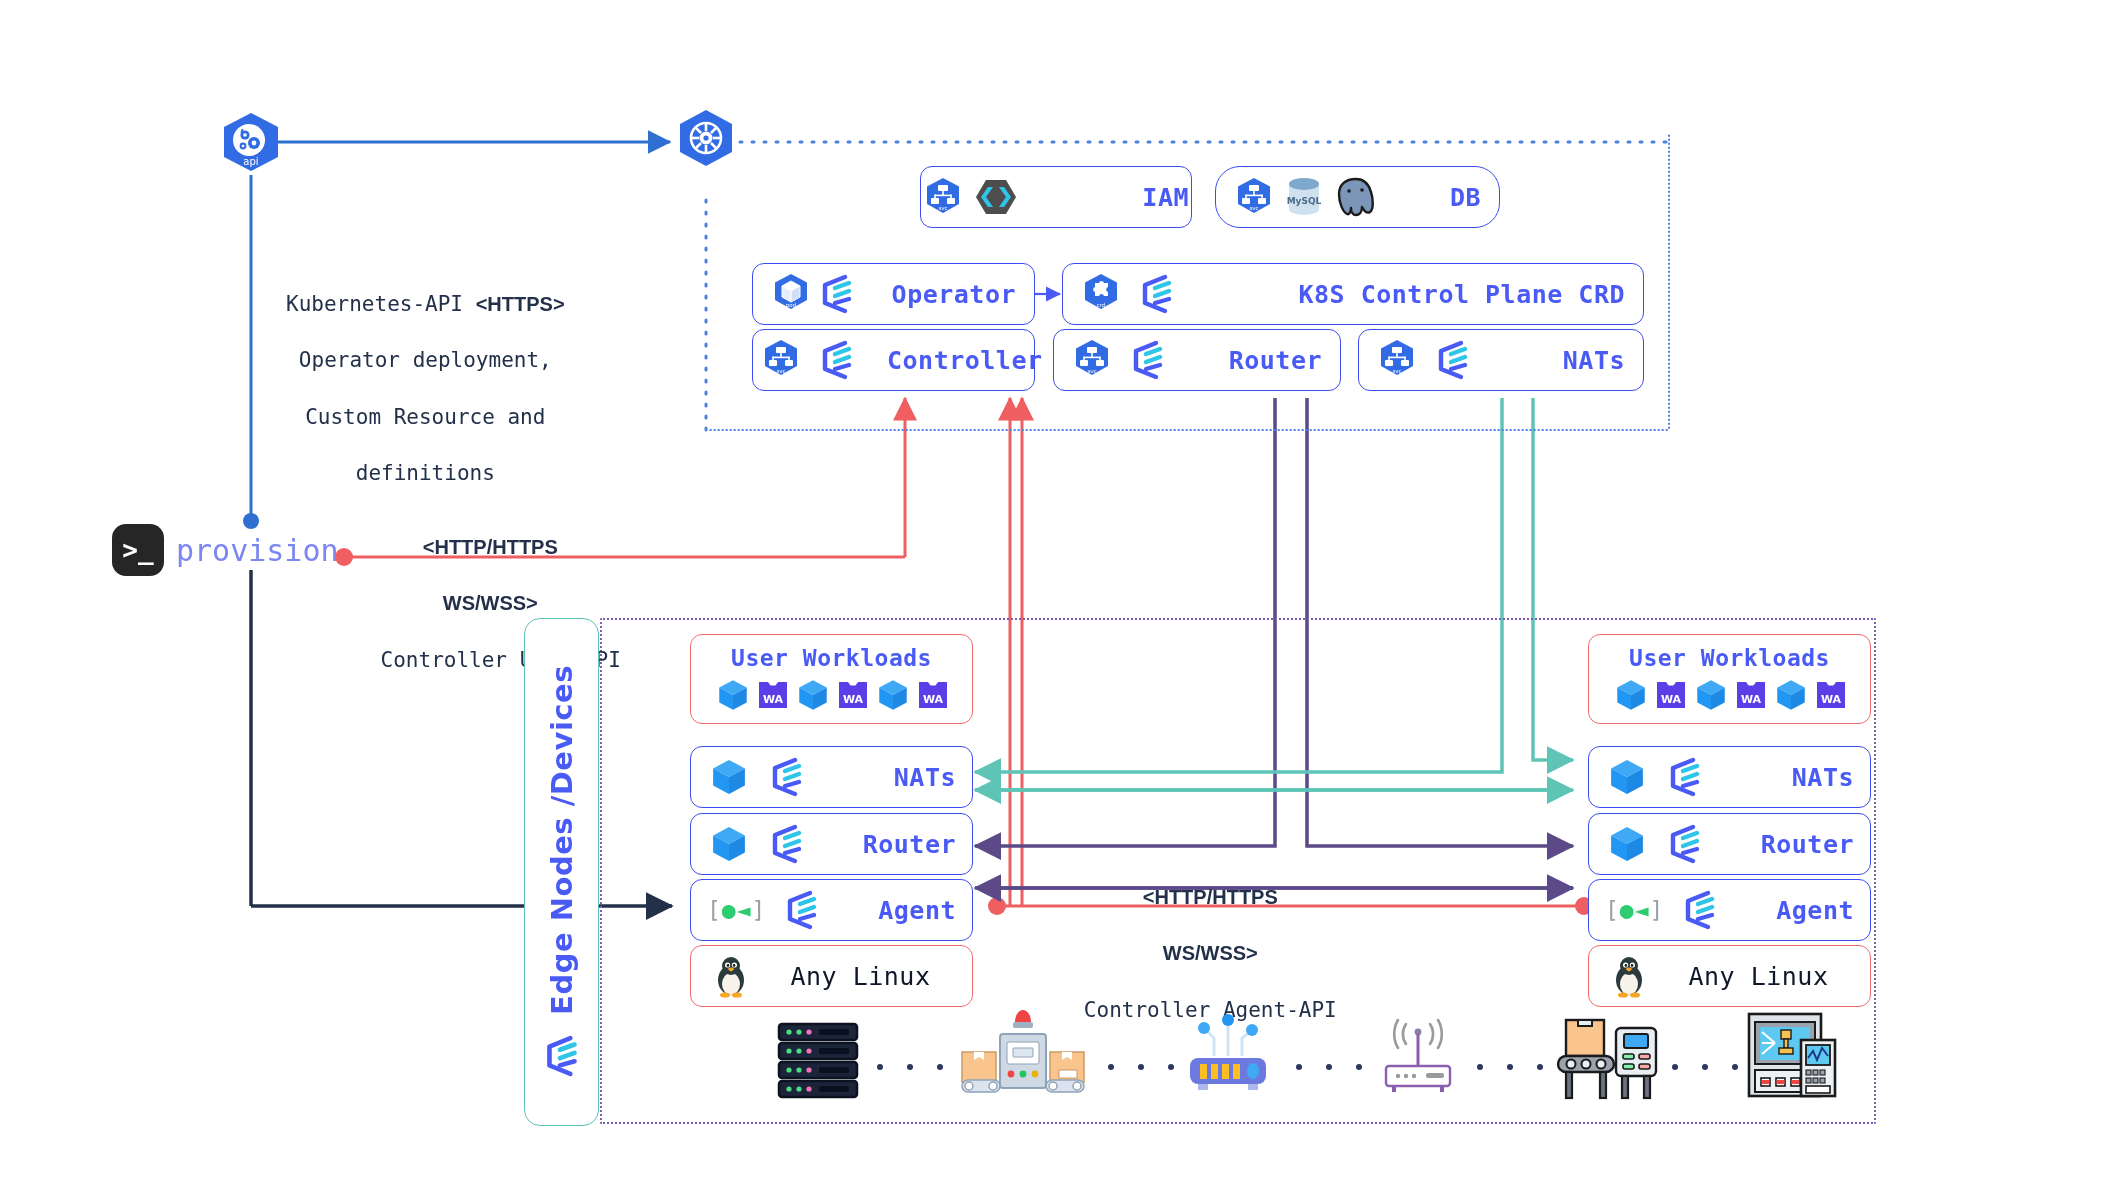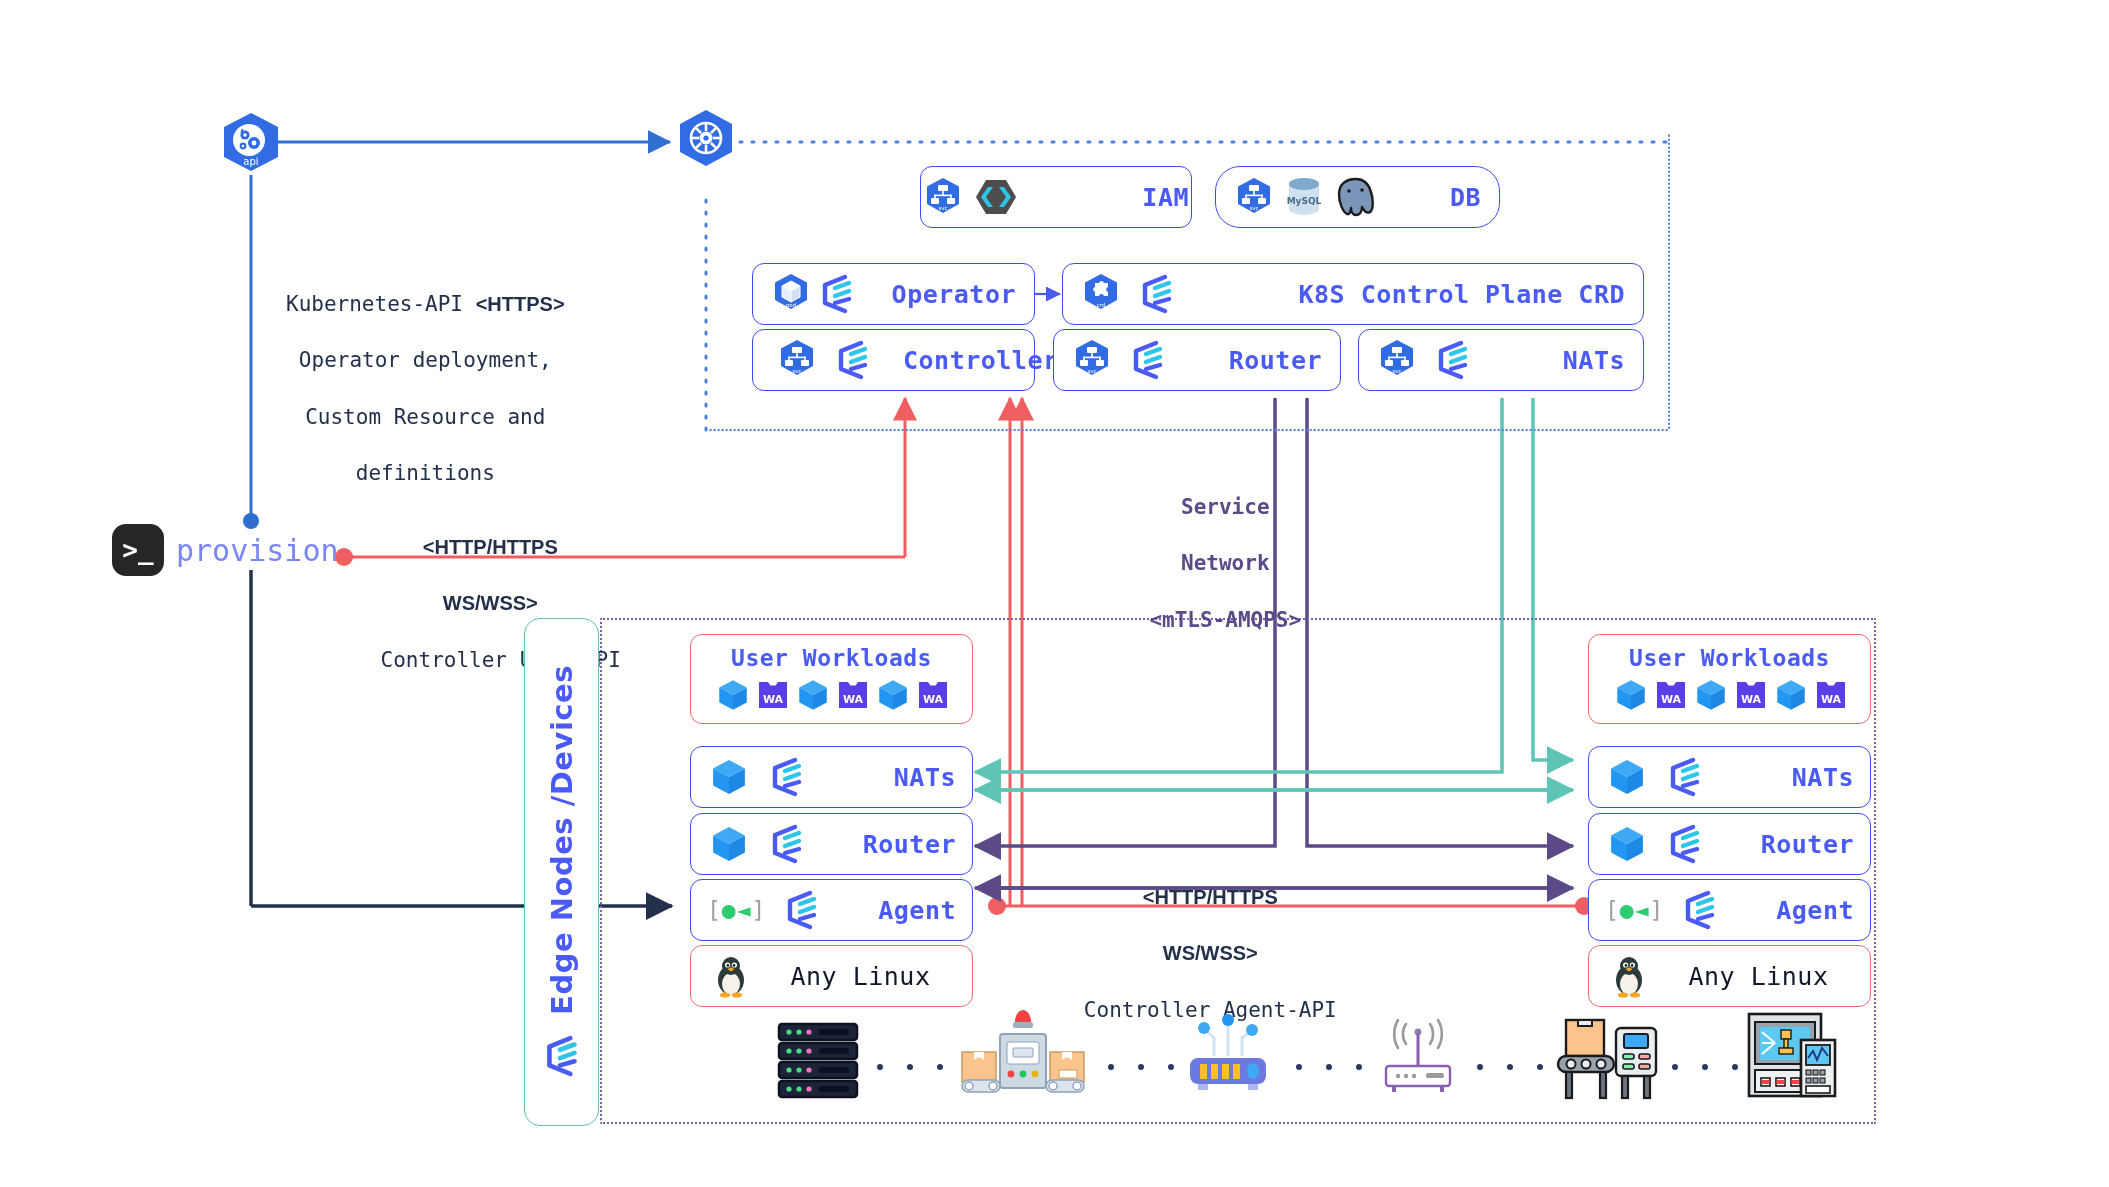--- a/index.html
+++ b/index.html
@@ -244,21 +244,21 @@
     <svg width="44" height="44" viewBox="0 0 44 44" class="ico">
       <path d="M30 5 L10 13 L10 31 L30 39" fill="none" stroke="#4a5bf5" stroke-width="4.4" stroke-linecap="round" stroke-linejoin="round"></path>
       <line x1="20" y1="16" x2="34" y2="11" stroke="#2ec5e8" stroke-width="4.4" stroke-linecap="round"></line>
       <line x1="20" y1="24" x2="34" y2="19" stroke="#2ec5e8" stroke-width="4.4" stroke-linecap="round"></line>
       <line x1="20" y1="31" x2="34" y2="27" stroke="#4a5bf5" stroke-width="4.4" stroke-linecap="round"></line>
     </svg>
     <span class="spacer"></span>
     <span class="lbl">K8S Control Plane CRD</span>
   </div>
 
-  <div class="box blue" style="left:752px;top:329px;width:283px;height:62px;padding:0 24px;gap:14px;">
+  <div class="box blue" style="left:752px;top:329px;width:283px;height:62px;padding:0 8px;gap:14px;">
     <svg width="40" height="42" viewBox="0 0 40 42" class="ico">
       <path d="M20 1 L36 9.5 L36 27 L20 36 L4 27 L4 9.5 Z" fill="#326ce5"></path>
       <g fill="#fff">
         <rect x="15" y="8" width="10" height="6" rx="1"></rect>
         <rect x="8" y="21" width="8" height="6" rx="1"></rect>
         <rect x="24" y="21" width="8" height="6" rx="1"></rect>
         <rect x="19.2" y="14" width="1.6" height="4"></rect>
         <rect x="11.5" y="17.6" width="17" height="1.6"></rect>
         <rect x="11.2" y="17.6" width="1.6" height="4"></rect>
         <rect x="27.2" y="17.6" width="1.6" height="4"></rect>
@@ -337,25 +337,20 @@
     <div id="iofogctl-label">provision</div>
   </div>
 
   <div class="txt" style="left:330px;top:505px;width:270px;">
     <span class="proto">&lt;HTTP/HTTPS</span><br>
     <span class="proto">WS/WSS&gt;</span><br>
     <span>Controller User-API</span>
   </div>
 
 
-  <div class="txt purple" style="left:1090px;top:465px;width:220px;">
-    <span>Service</span><br>
-    <span>Network</span><br>
-    <span>&lt;mTLS-AMQPS&gt;</span>
-  </div>
 
 
   <div class="txt" style="left:1025px;top:855px;width:320px;">
     <span class="proto">&lt;HTTP/HTTPS</span><br>
     <span class="proto">WS/WSS&gt;</span><br>
     <span>Controller Agent-API</span>
   </div>
 
   <div id="edge-panel" style="left:524px;top:618px;width:73px;height:506px;">
     <div id="edge-panel-label">Edge Nodes /Devices</div>

